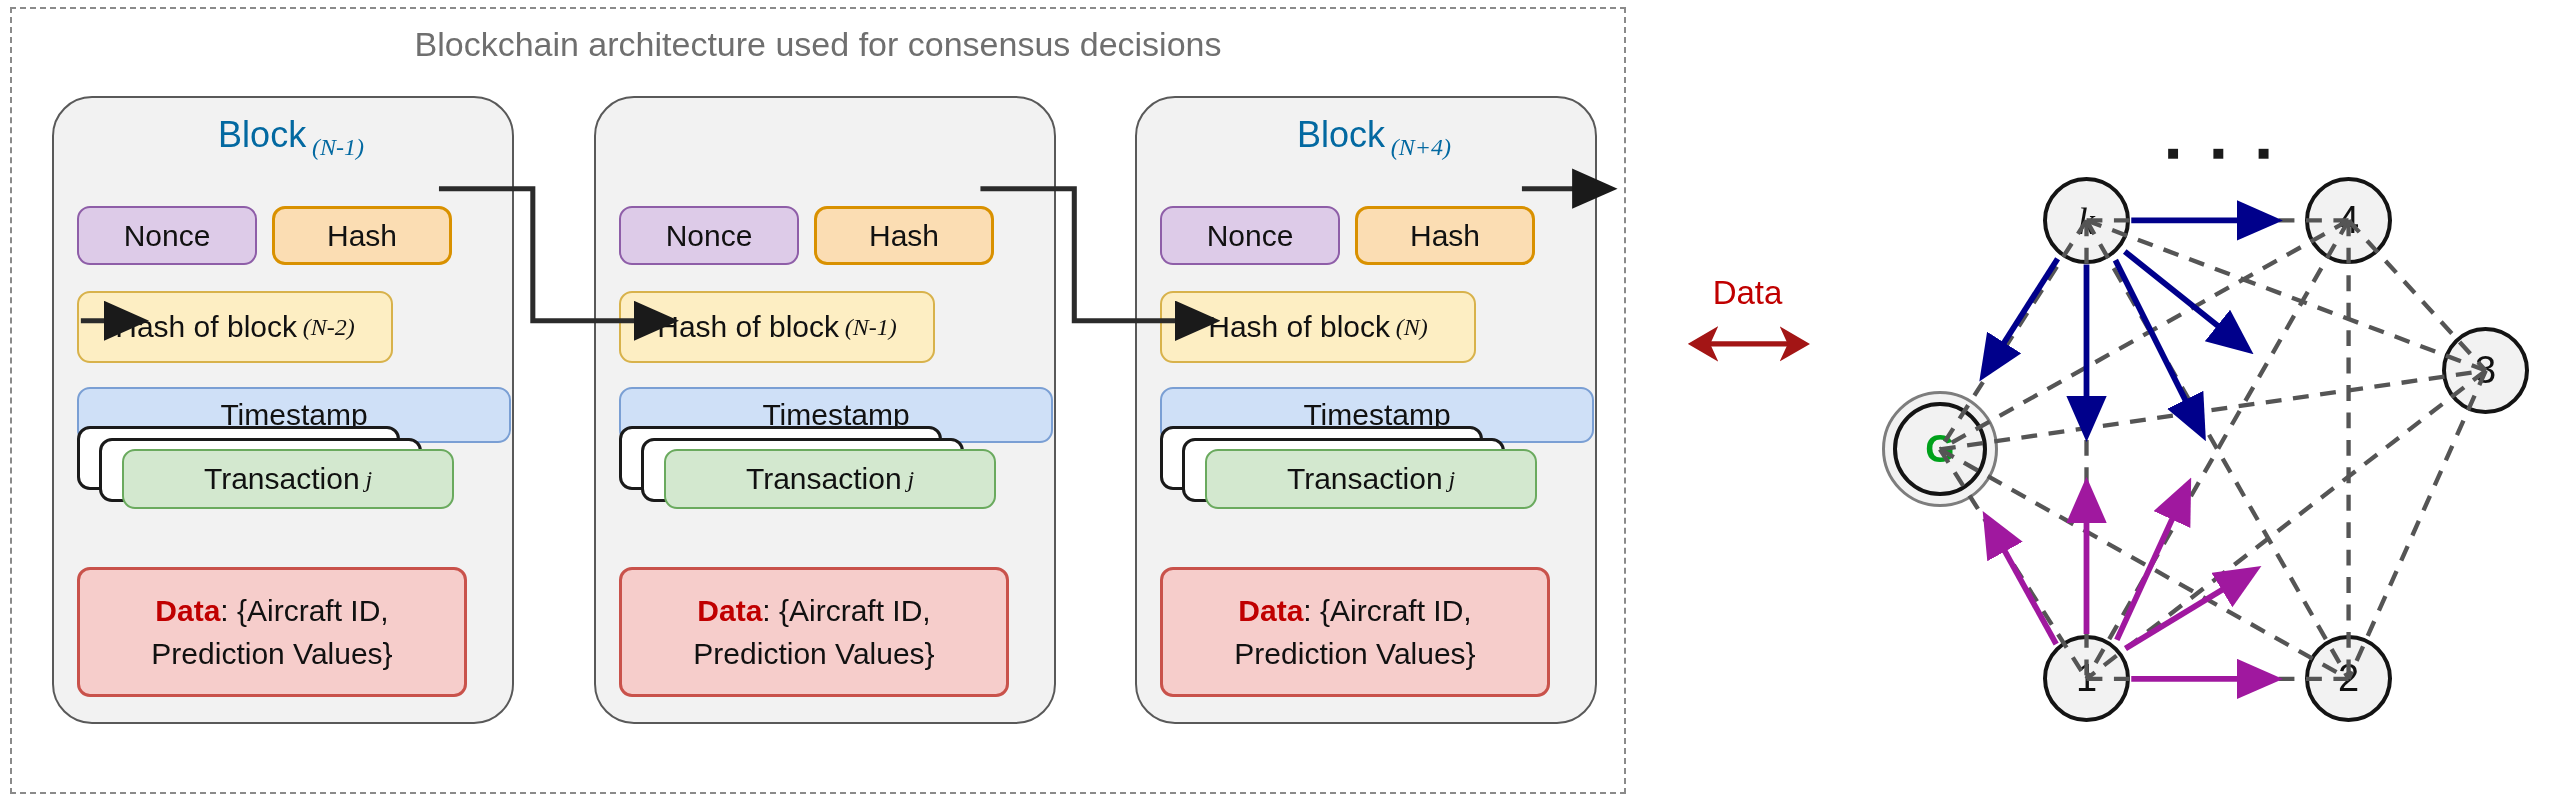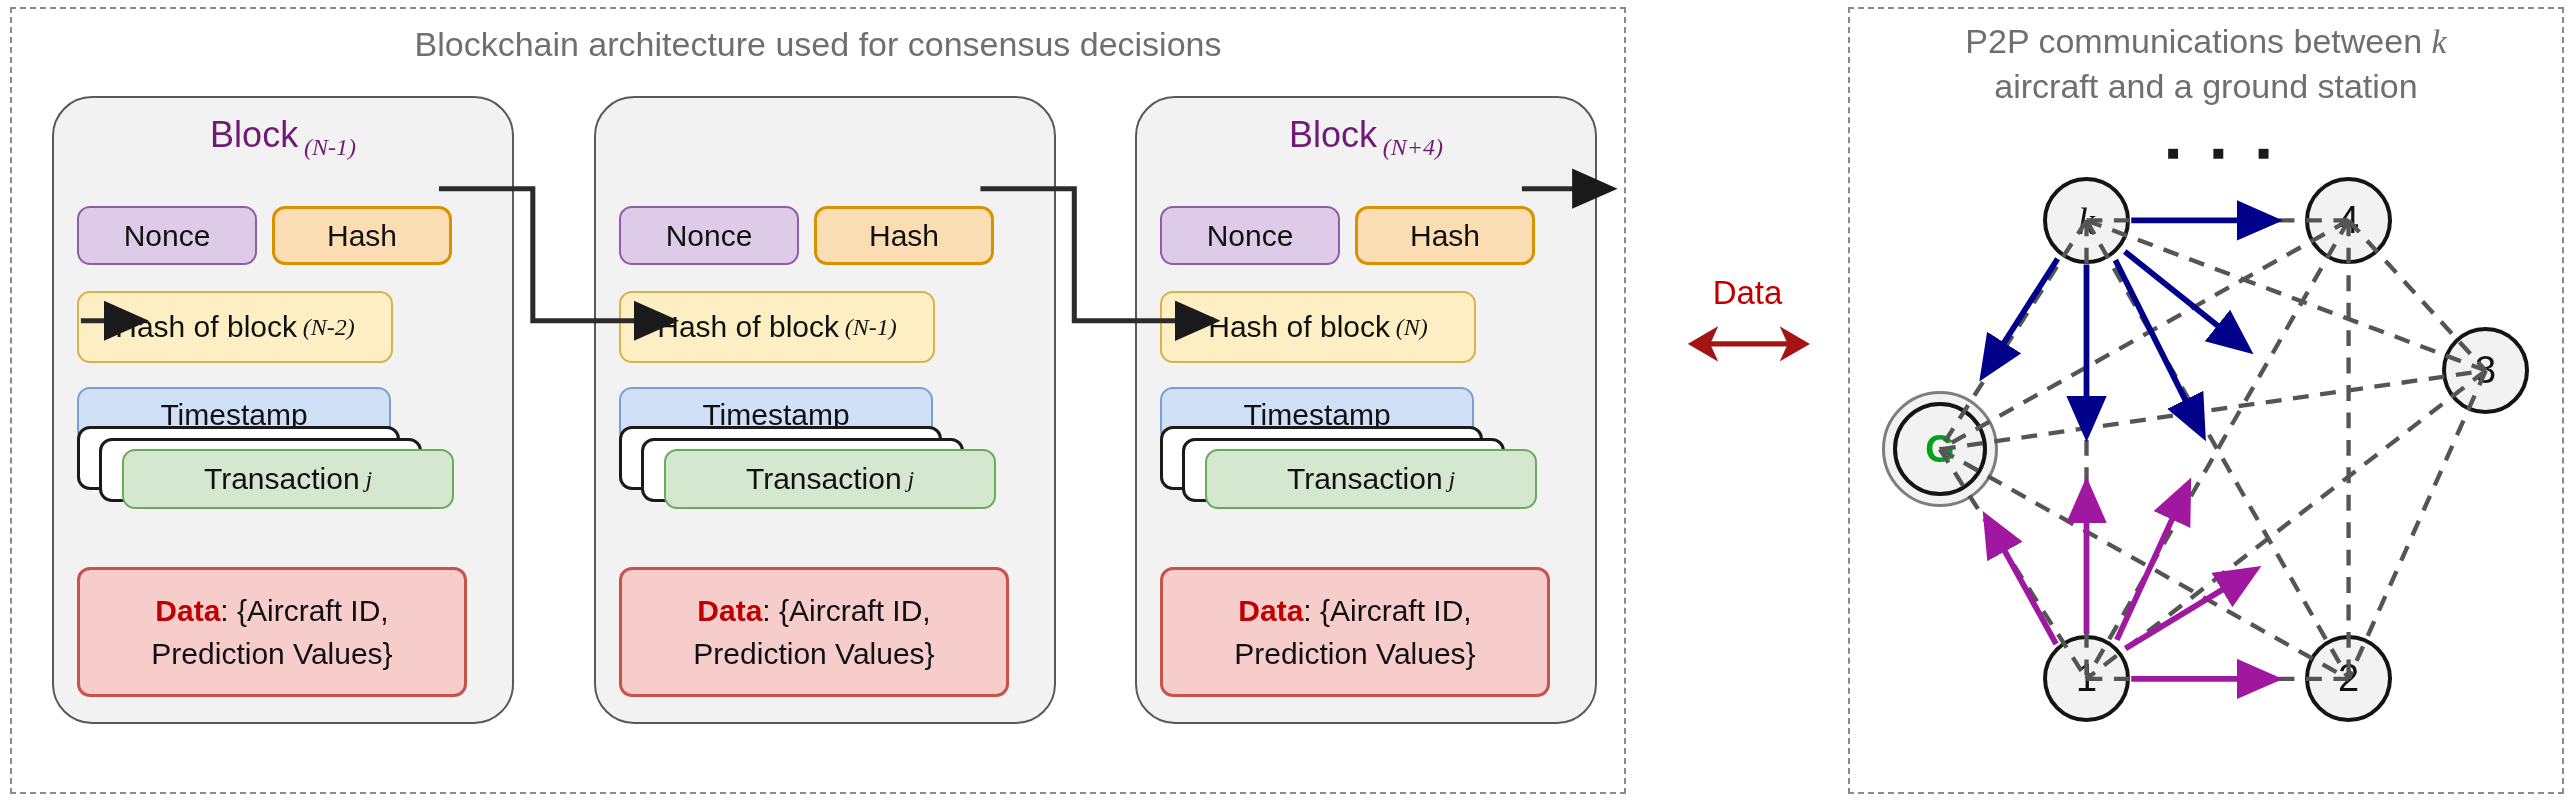--- a/index.html
+++ b/index.html
@@ -15,33 +15,33 @@
   #left-title{top:13px;}
   #right-title{top:10px;padding:0 21.7px;box-sizing:border-box;}
   .ital{font-family:"Liberation Serif",serif;font-style:italic;}
 
   .block{position:absolute;width:462px;height:628px;top:87px;
     background:#f2f2f2;border:2.9px solid #595959;border-radius:40px;box-sizing:border-box;}
   #block-1{left:40px;}
   #block-2{left:582px;}
   #block-3{left:1123px;}
 
-  .block-title{position:absolute;top:16px;left:0;width:100%;text-align:center;
-    font-size:36px;color:#701a75;}
+  .block-title{position:absolute;top:16px;left:8px;width:100%;text-align:center;
+    font-size:36px;color:#0369a1;}
   .sub{font-size:24px;font-family:"Liberation Serif",serif;font-style:italic;
     vertical-align:sub;margin-left:5.8px;}
 
   .field{position:absolute;box-sizing:border-box;border-radius:13px;
     display:flex;align-items:center;justify-content:center;
     font-size:30px;color:#111;text-align:center;margin-top:36px;}
 
   .nonce{left:23px;top:72px;width:180px;height:59px;background:#ddcbe8;border:2.9px solid #8e5ea8;}
   .hash{left:218px;top:72px;width:180px;height:59px;background:#fbddb3;border:3.6px solid #d99100;}
   .hashof{left:23px;top:157px;width:316px;height:72px;background:#fdeec3;border:2.9px solid #d8b24b;}
-  .timestamp{left:23px;top:253px;width:314px;height:56px;background:#cfe0f7;border:2.9px solid #7a9fd4;}
+  .timestamp{left:23px;top:253px;width:434px;height:56px;background:#cfe0f7;border:2.9px solid #7a9fd4;}
   .datafield{left:23px;top:433px;width:390px;height:130px;background:#f6cdcb;border:3.6px solid #c9524b;
     flex-direction:column;line-height:43px;}
   .data-red{color:#c00000;font-weight:bold;}
 
   .txwrap{position:absolute;left:23px;top:328px;width:390px;height:90px;}
   .txcard{position:absolute;box-sizing:border-box;border-radius:13px;}
   .tx-back2{left:0;top:0;width:323px;height:64px;background:#ffffff;border:3.6px solid #1a1a1a;}
   .tx-back1{left:21.7px;top:11.6px;width:323px;height:64px;background:#ffffff;border:3.6px solid #1a1a1a;}
   .tx-front{left:45px;top:23px;width:332px;height:60px;background:#d3e8cf;border:2.9px solid #6aaa5e;
     display:flex;align-items:center;justify-content:center;font-size:30px;color:#111;}
@@ -130,27 +130,20 @@
             <span class="sub">j</span>
         </div>
       </div>
       <div class="field datafield">
         <div><span class="data-red">Data</span><span>: {Aircraft ID,</span></div>
         <div>Prediction Values}</div>
       </div>
     </div>
   </div>
 
-  <div id="right-panel" class="panel">
-    <div id="right-title" class="panel-title">
-      <span>P2P communications between</span>
-      <span class="ital">k</span><br>
-      <span>aircraft and a ground station</span>
-    </div>
-  </div>
 
   <div id="ellipsis">▪ ▪ ▪</div>
 
   <div class="node" style="left:2043px;top:177px;width:87px;height:87px;">
     <span class="ital">k</span>
   </div>
   <div class="node" style="left:2305px;top:177px;width:87px;height:87px;">
     <span>4</span>
   </div>
   <div class="node-ring" style="left:1882px;top:391px;width:116px;height:116px;"></div>

